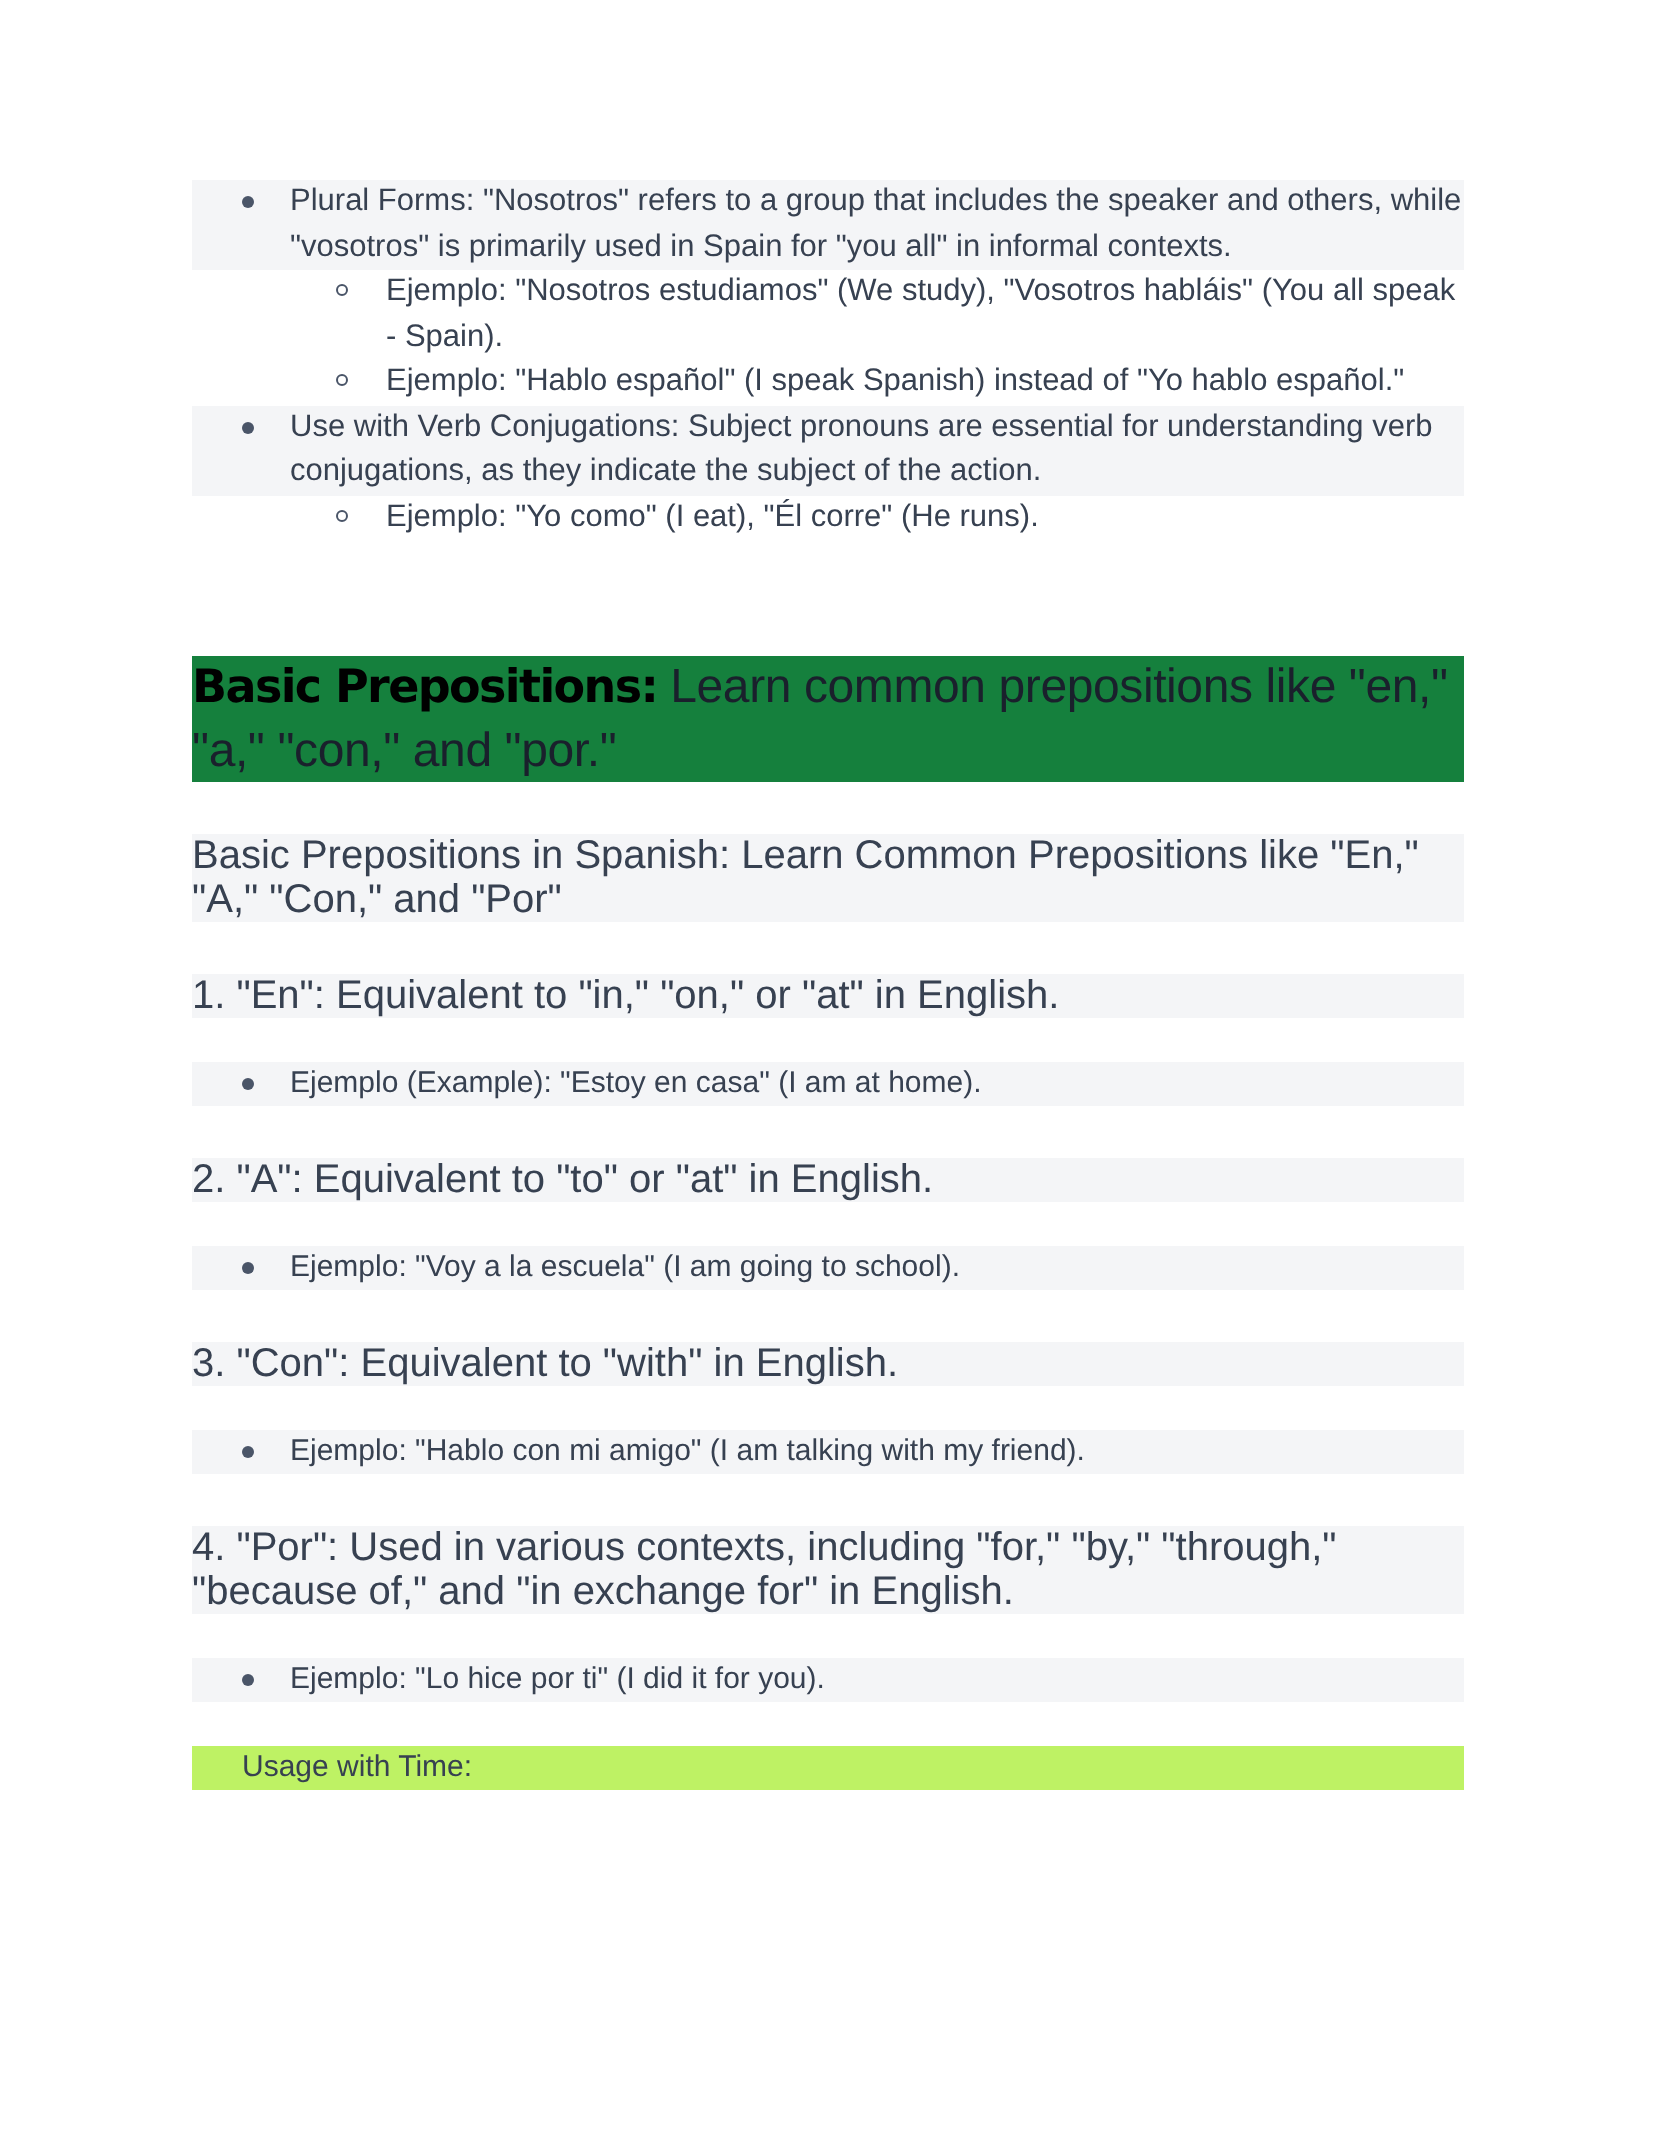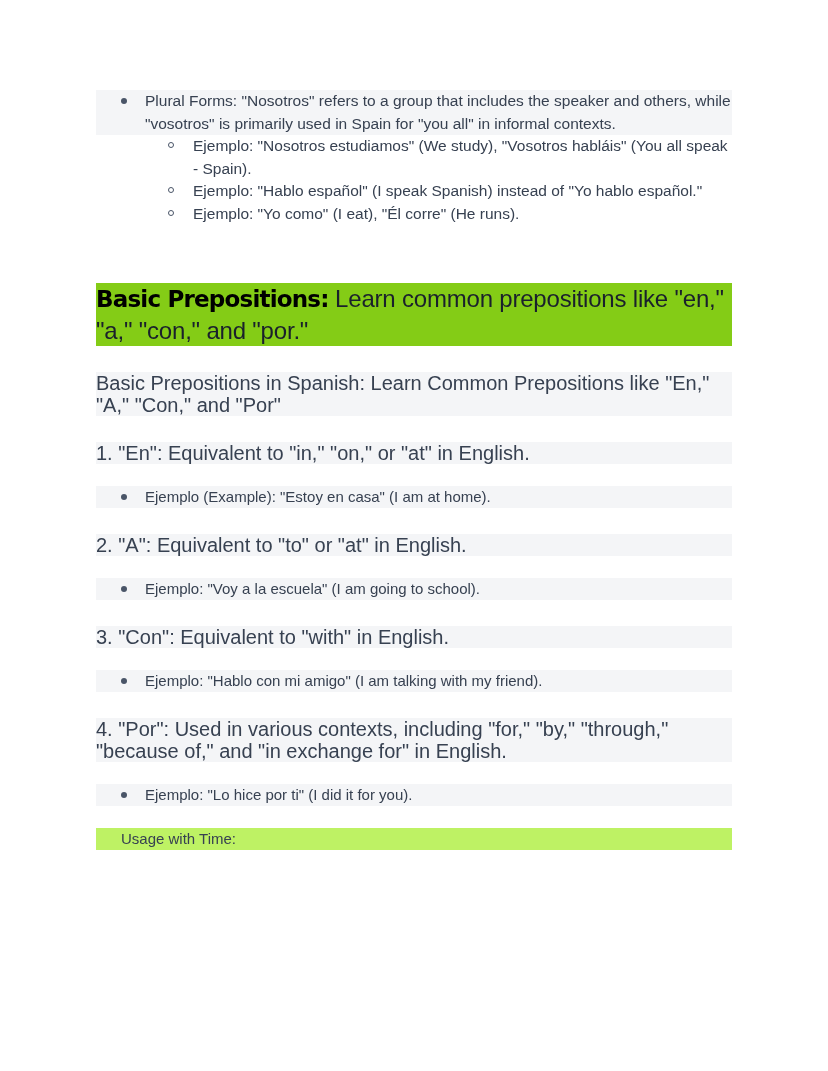--- a/index.html
+++ b/index.html
@@ -72,21 +72,21 @@
     height: 6px;
     border-radius: 50%;
     border: 1.4px solid #4a5568;
     background: transparent;
     box-sizing: border-box;
   }
 
   
   .heading-block {
     margin-top: 58px;
-    background: #84cc16;
+    background: #15803d;
     font-size: 24px;
     line-height: 31px;
     color: #1a202c;
     font-weight: 400;
     letter-spacing: -0.2px;
   }
   .heading-block .lead {
     font-family: "DejaVu Sans", sans-serif;
     font-weight: bold;
     font-size: 23px;
@@ -153,20 +153,21 @@
       </li>
       <ul class="lvl2">
         <li class="l2">
           <span class="bullet-o"></span>
           <span>Ejemplo: "Hablo español" (I speak Spanish) instead of "Yo hablo español."</span>
         </li>
       </ul>
 
       <li class="l1">
         <span class="bullet"></span>
+        <span>Use with Verb Conjugations: Subject pronouns are essential for understanding verb conjugations, as they indicate the subject of the action.</span>
       </li>
       <ul class="lvl2">
         <li class="l2">
           <span class="bullet-o"></span>
           <span>Ejemplo: "Yo como" (I eat), "Él corre" (He runs).</span>
         </li>
       </ul>
     </ul>
 
     <div class="heading-block">

